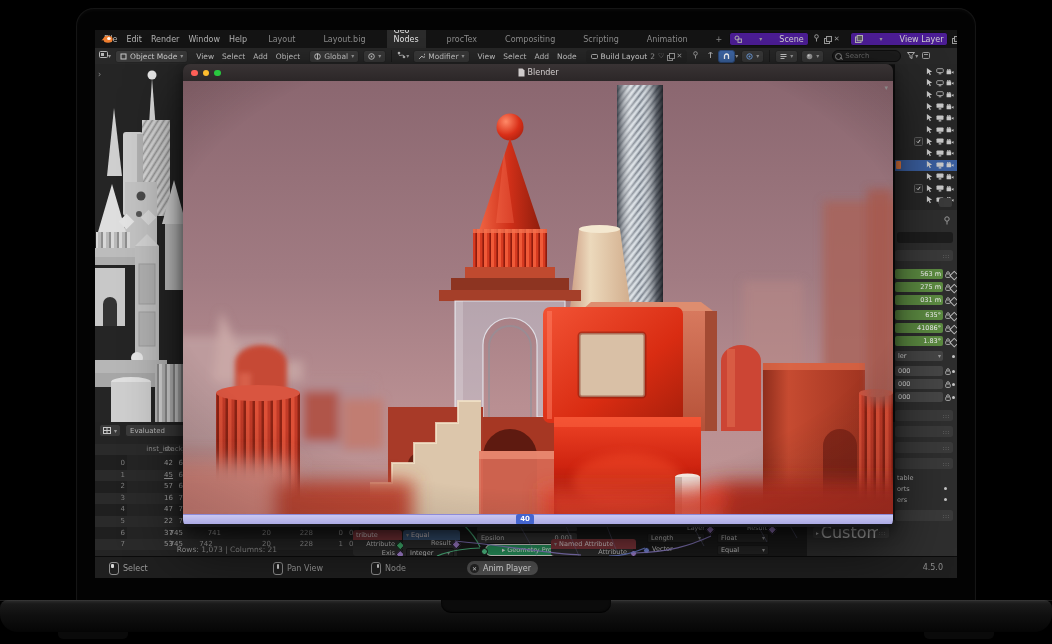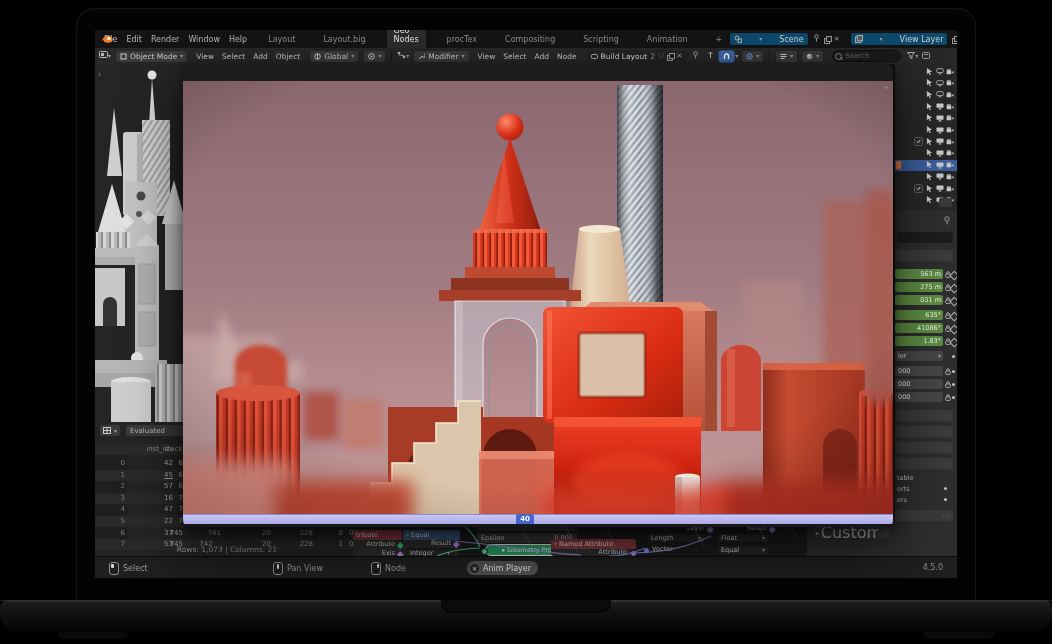--- a/index.html
+++ b/index.html
@@ -17,21 +17,21 @@
     border-radius:0 0 10px 10px;box-shadow:inset 0 -1px 2px #000;}
   .foot{position:absolute;top:632px;width:70px;height:7px;background:#0a0a0a;border-radius:0 0 5px 5px;}
   .screen{position:absolute;left:95px;top:30px;width:862px;height:548px;background:#101010;overflow:hidden;}
   
   .topbar{position:absolute;left:0;top:0;width:862px;height:18px;background:#141414;display:flex;align-items:center;font-size:8px;}
   .menu{color:#b4b4b4;margin:0 0 0 9px;cursor:default;}
   .tabs{display:flex;margin-left:14px;gap:14px;align-items:flex-end;height:18px;}
   .tab{color:#8d8d8d;padding:3px 7px 4px 7px;font-size:8px;border-radius:4px 4px 0 0;}
   .tab.active{background:#2c2c2c;color:#e6e6e6;}
   .tb-right{margin-left:auto;display:flex;align-items:center;gap:4px;padding-right:8px;}
-  .tb-box{display:flex;align-items:center;gap:17px;background:#0c4a6e;border:1px solid #101010;border-radius:3px;padding:1px 4px;height:10px;}
+  .tb-box{display:flex;align-items:center;gap:17px;background:#4c1d95;border:1px solid #101010;border-radius:3px;padding:1px 4px;height:10px;}
   
   .hdr{position:absolute;left:0;top:18px;width:862px;height:16px;background:#282828;border-bottom:1px solid #161616;
        display:flex;align-items:center;font-size:7.5px;color:#c9c9c9;}
   .box{display:flex;align-items:center;gap:3px;background:#3a3a3a;border:1px solid #242424;border-radius:3px;padding:1px 4px;height:9px;white-space:nowrap;}
   .hmenu{margin:0 4px;white-space:nowrap;}
   .vsep{width:1px;height:12px;background:#1b1b1b;margin:0 5px;}
   .chev{color:#9a9a9a;font-size:6px;line-height:1;}
   .bluebox{background:#3f68a8;border-color:#2c4a7c;color:#eef2fa;}
   .search{background:#1c1c1c;border:1px solid #0e0e0e;border-radius:7px;height:10px;width:52px;color:#8a8a8a;
           font-size:7px;padding:0 3px 0 12px;outline:none;font-family:"DejaVu Sans",sans-serif;}
@@ -850,20 +850,31 @@
           <span class="dot" style="left: 49px; top: 277px;"></span>
           <span class="vislabel" style="top: 286px;">ers</span>
           <span class="dot" style="left: 49px; top: 288px;"></span>
           <div class="phead" style="top: 300px;">
             <span class="grip">:::</span>
           </div>
         </div>
     </div>
 
     <div class="fwin">
+      <div class="ftitle">
+        <div class="lights">
+          <span class="light" style="background:#ff5f57;"></span>
+          <span class="light" style="background:#febc2e;"></span>
+          <span class="light" style="background:#29c73f;"></span>
+        </div>
+        <svg width="7" height="9" viewBox="0 0 7 9" style="margin-right:3px;">
+            <path d="M0.5,0.5 H4.5 L6.5,2.5 V8.5 H0.5 Z" fill="#cfcbcb"></path>
+          </svg>
+        <span>Blender</span>
+      </div>
       <div class="frender">
         <svg width="710" height="433" viewBox="0 0 710 433" preserveAspectRatio="none">
           <defs>
             <linearGradient id="sky" x1="0" y1="0" x2="0" y2="1">
                 <stop offset="0" stop-color="#8b6770"></stop>
                 <stop offset="0.45" stop-color="#a17b82"></stop>
                 <stop offset="0.75" stop-color="#b98f92"></stop>
                 <stop offset="1" stop-color="#c09695"></stop>
               </linearGradient>
             <radialGradient id="ball" cx="0.35" cy="0.3" r="0.9">

